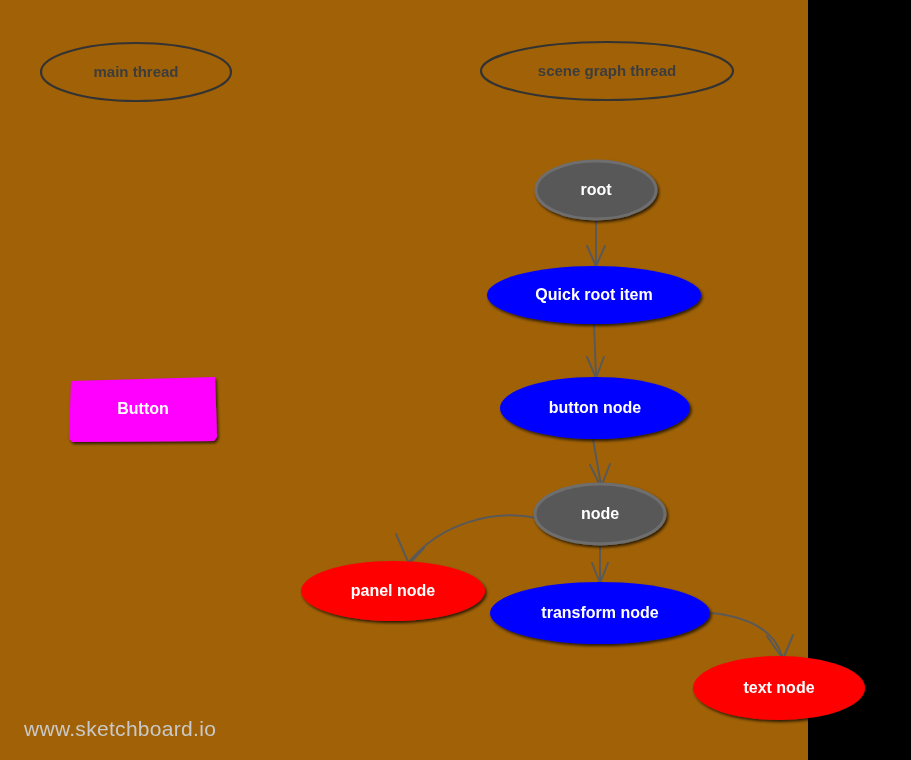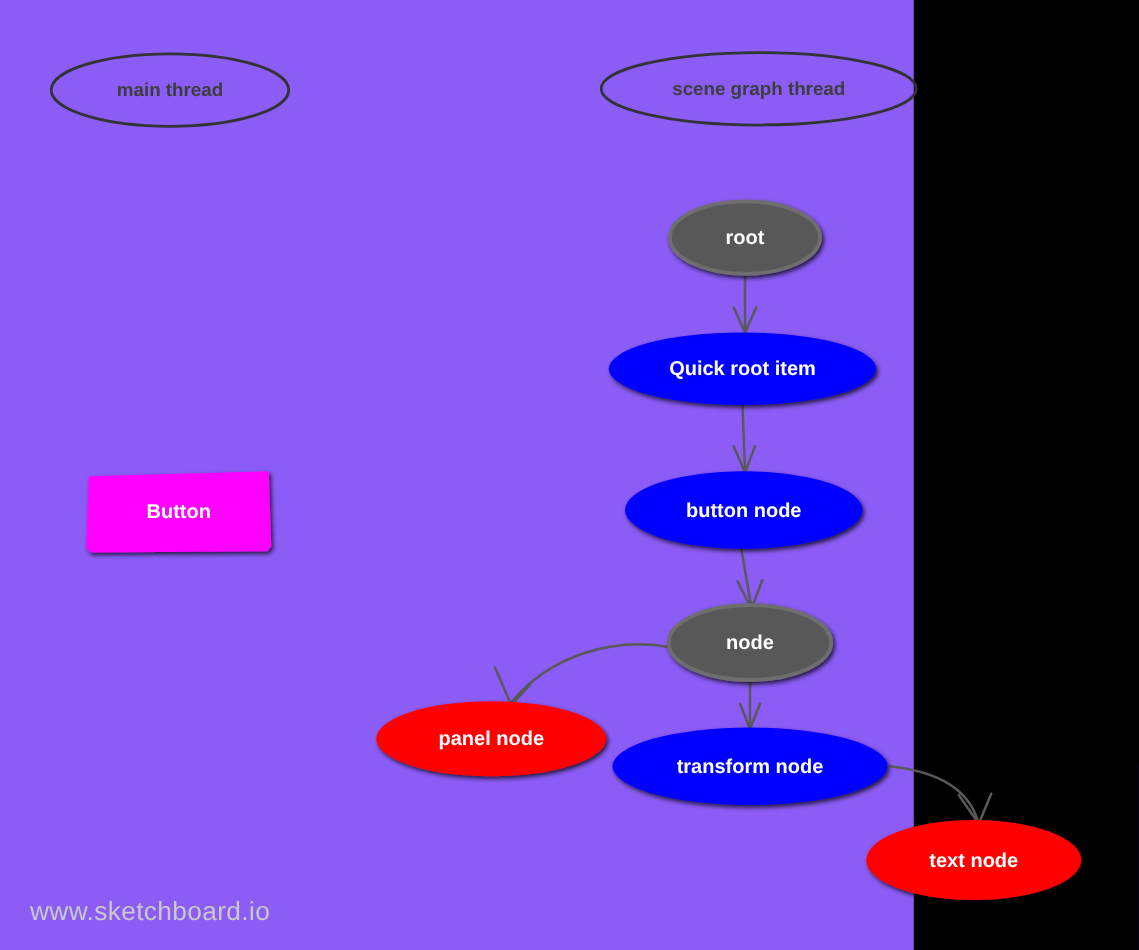--- a/index.html
+++ b/index.html
@@ -8,23 +8,23 @@
     background: #000000;
   }
   body {
     width: 911px;
     height: 760px;
     overflow: hidden;
     font-family: "Liberation Sans", sans-serif;
   }
   #canvas {
     position: relative;
-    width: 731px;
+    width: 808px;
     height: 760px;
-    background: #8b5cf6;
+    background: #a16207;
   }
   #diagram {
     position: absolute;
     left: 0;
     top: 0;
     width: 911px;
     height: 760px;
     display: block;
   }
   .node-label {

